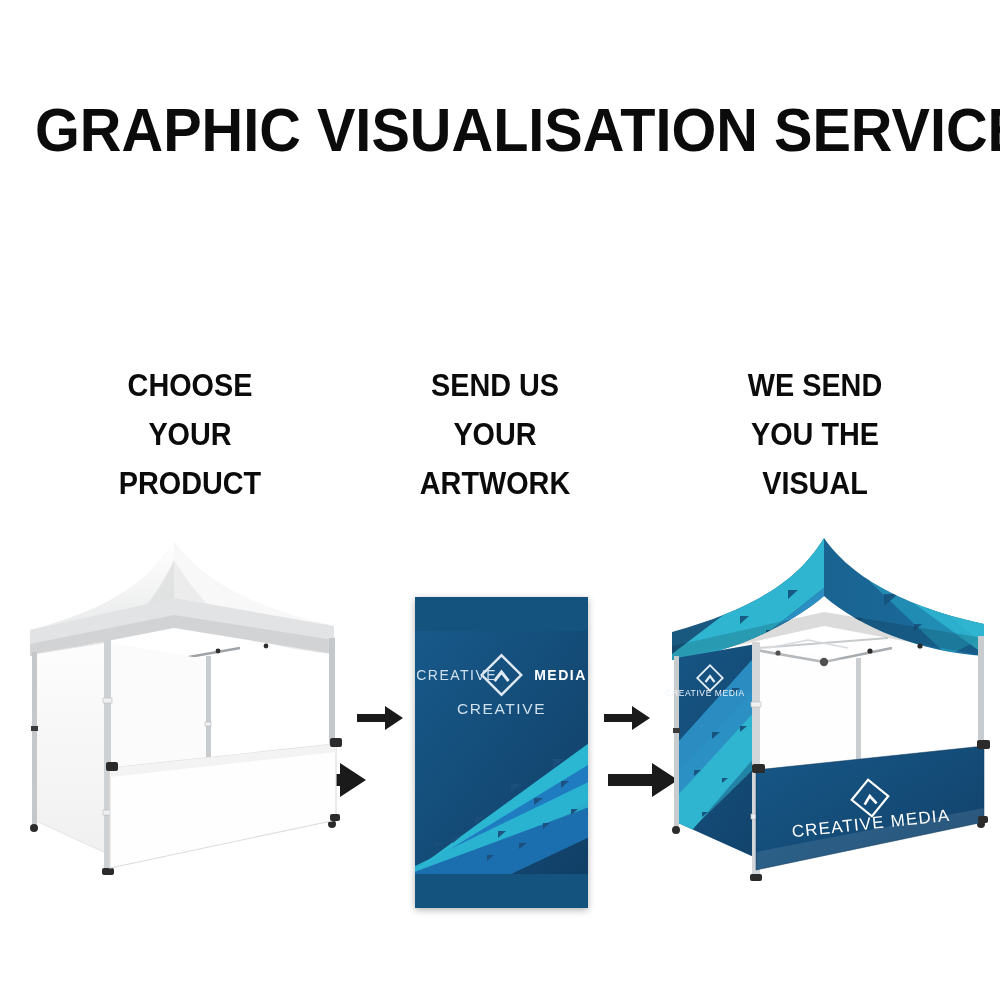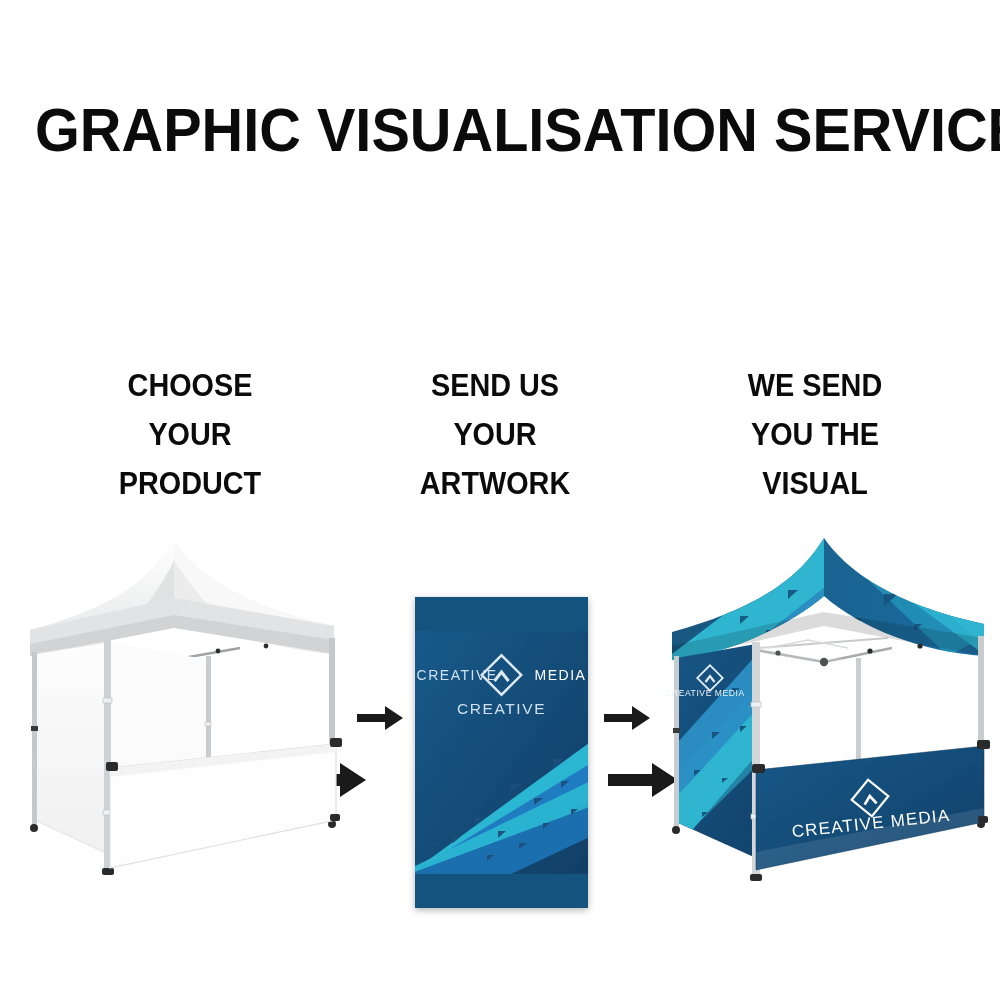--- a/index.html
+++ b/index.html
@@ -201,21 +201,21 @@
             <rect x="-14" y="-14" width="28" height="28" transform="rotate(45)"></rect>
             <path d="M-7 6 L0 -3 L7 6" stroke-width="3"></path>
           </g>
 
           <text class="lg-txt" x="86.5" y="83" text-anchor="middle" font-size="15.5" letter-spacing="1.6" fill="#cfe0ee" font-weight="400">CREATIVE</text>
           <text class="lg-txt" x="136" y="83" text-anchor="start" font-size="15.5" letter-spacing="1.6" fill="#ffffff" font-weight="700"></text>
         </g>
       </svg>
 
       <div style="position:absolute;left:0;top:69px;width:173px;text-align:center;pointer-events:none;">
-        <span style="font-size:14px;letter-spacing:1.5px;color:#cfe0ee;font-weight:400;">CREATIVE</span><span style="display:inline-block;width:5px;"></span><span style="font-size:14px;letter-spacing:1.5px;color:#ffffff;font-weight:400;margin-left:32px;">MEDIA</span>
+        <span style="font-size:14px;letter-spacing:1.5px;color:#cfe0ee;font-weight:400;">CREATIVE</span><span style="display:inline-block;width:5px;"></span><span style="font-size:14px;letter-spacing:1.5px;color:#ffffff;font-weight:700;margin-left:32px;">MEDIA</span>
       </div>
     </div>
 
     <div class="arrow-sm" id="arrow4">
       <svg viewBox="0 0 46 26" xmlns="http://www.w3.org/2000/svg">
         <path d="M0 9 H28 V1 L46 13 L28 25 V17 H0 Z" fill="#1a1a1a"></path>
       </svg>
     </div>
 
     <div class="tent" id="tent-branded">

